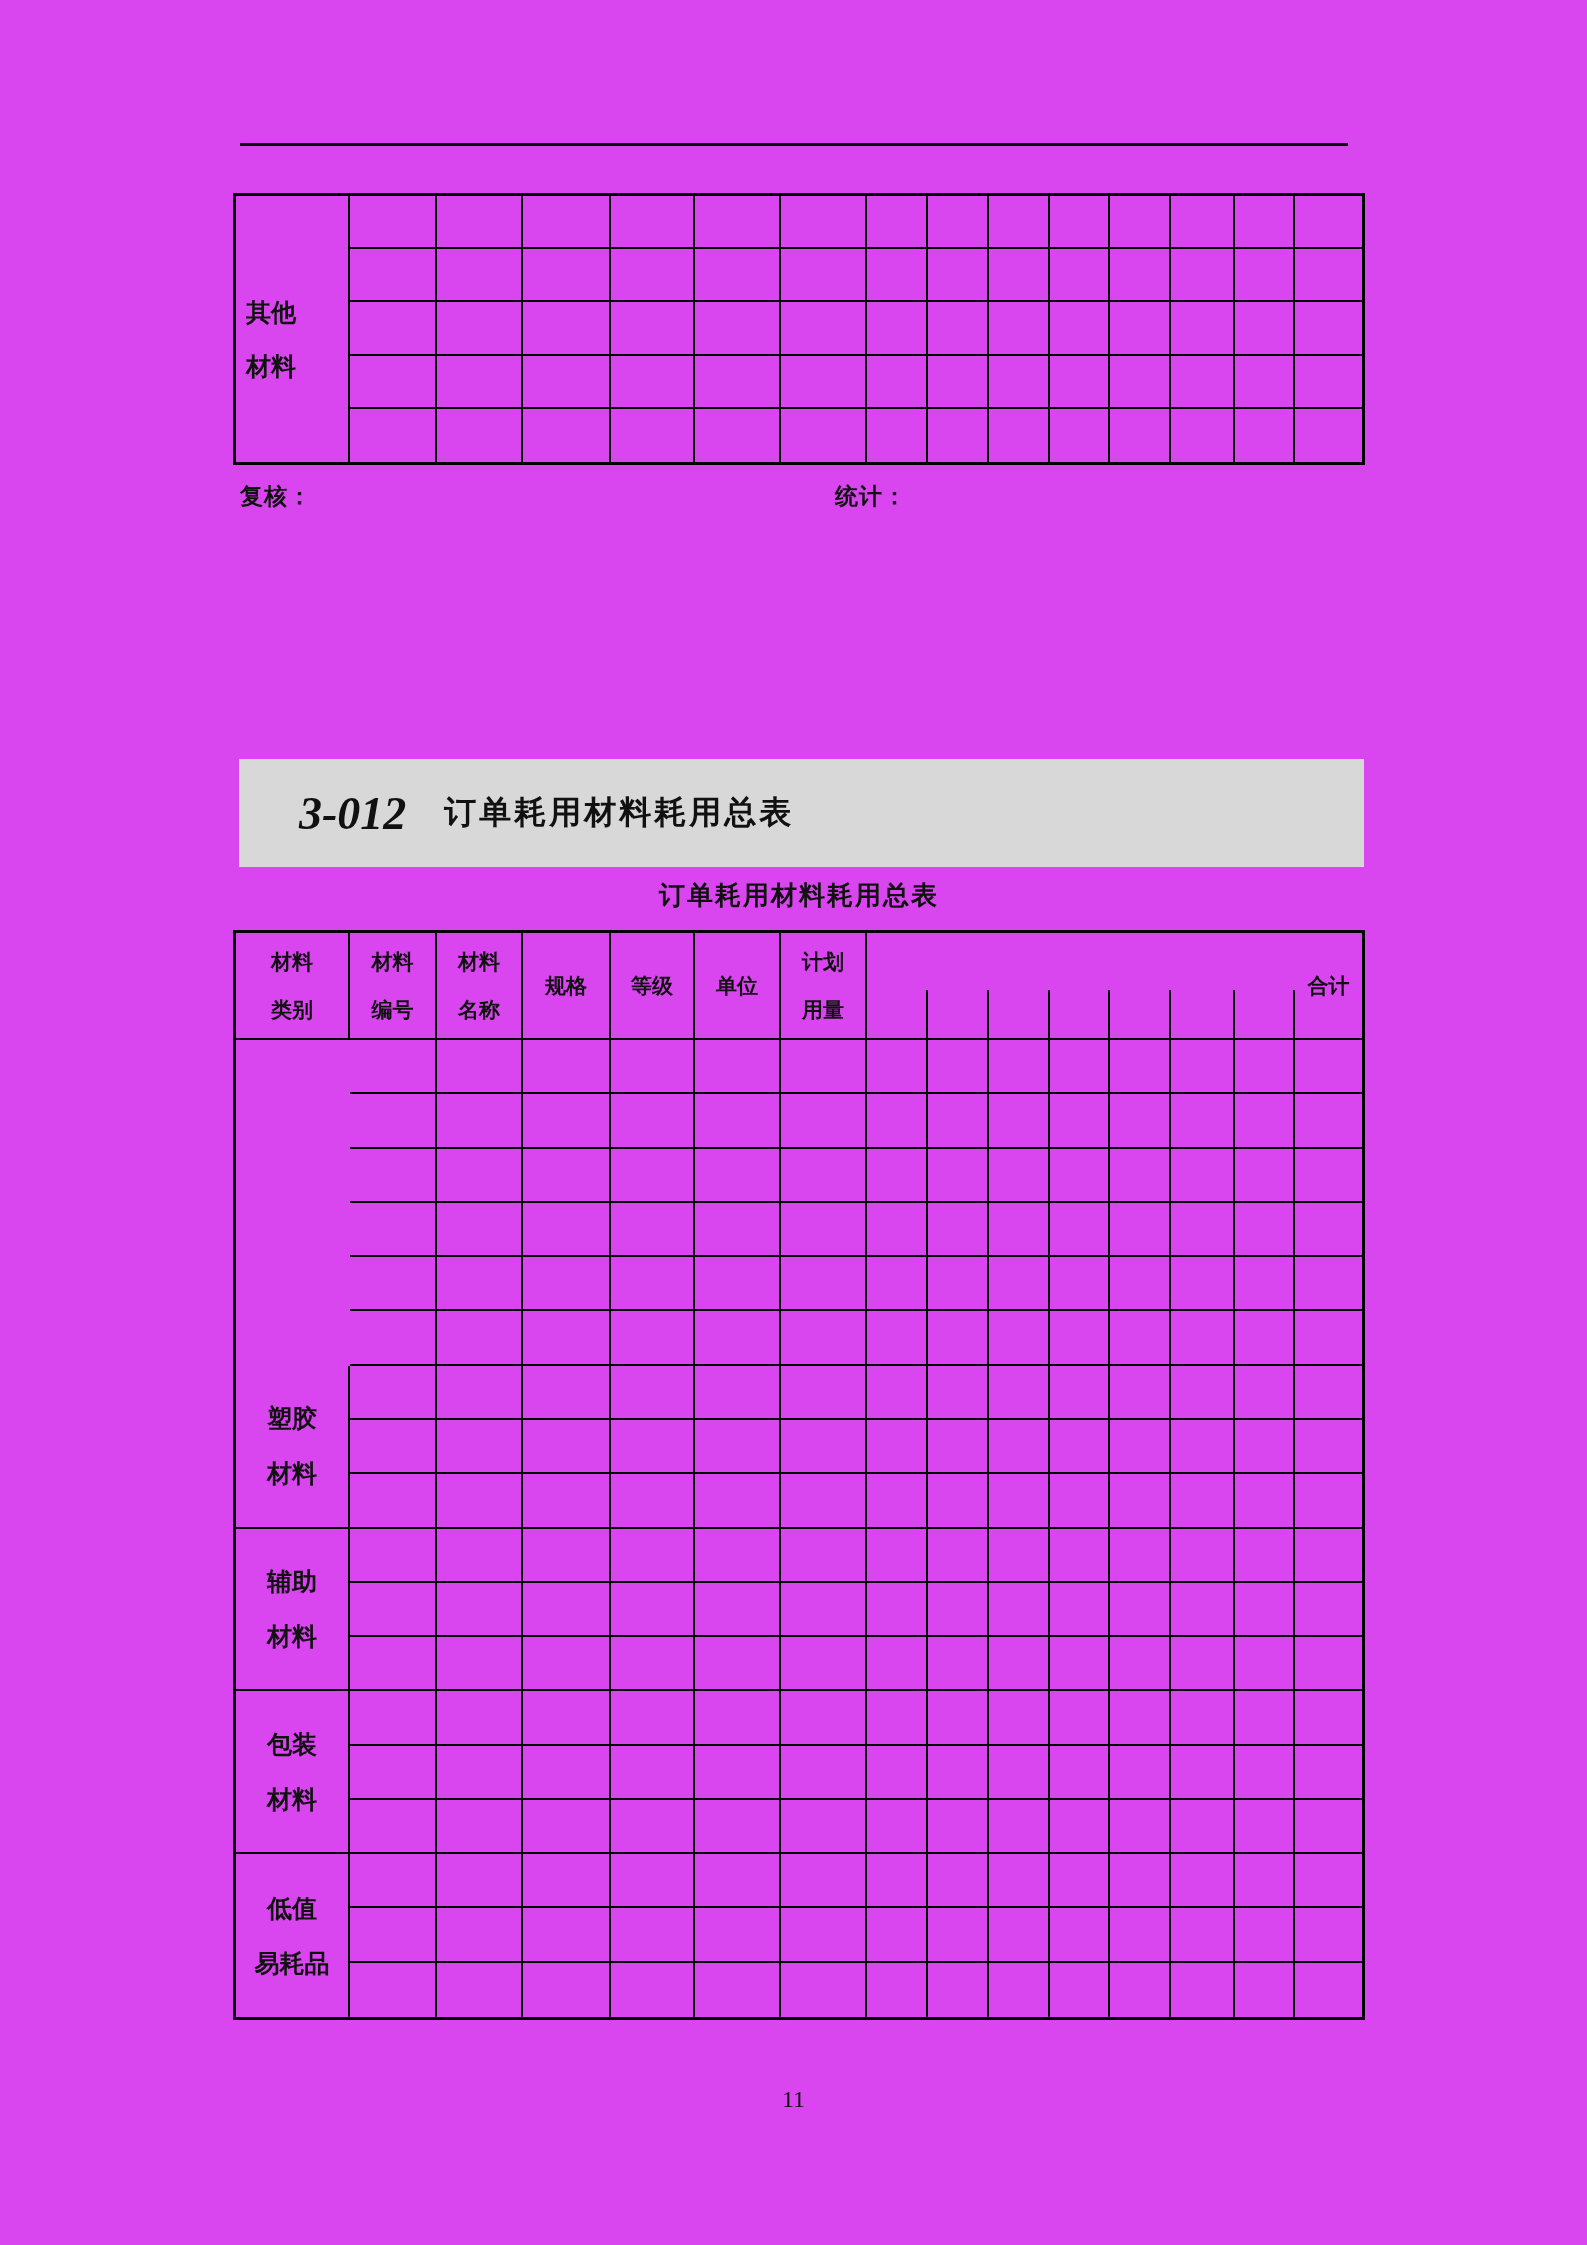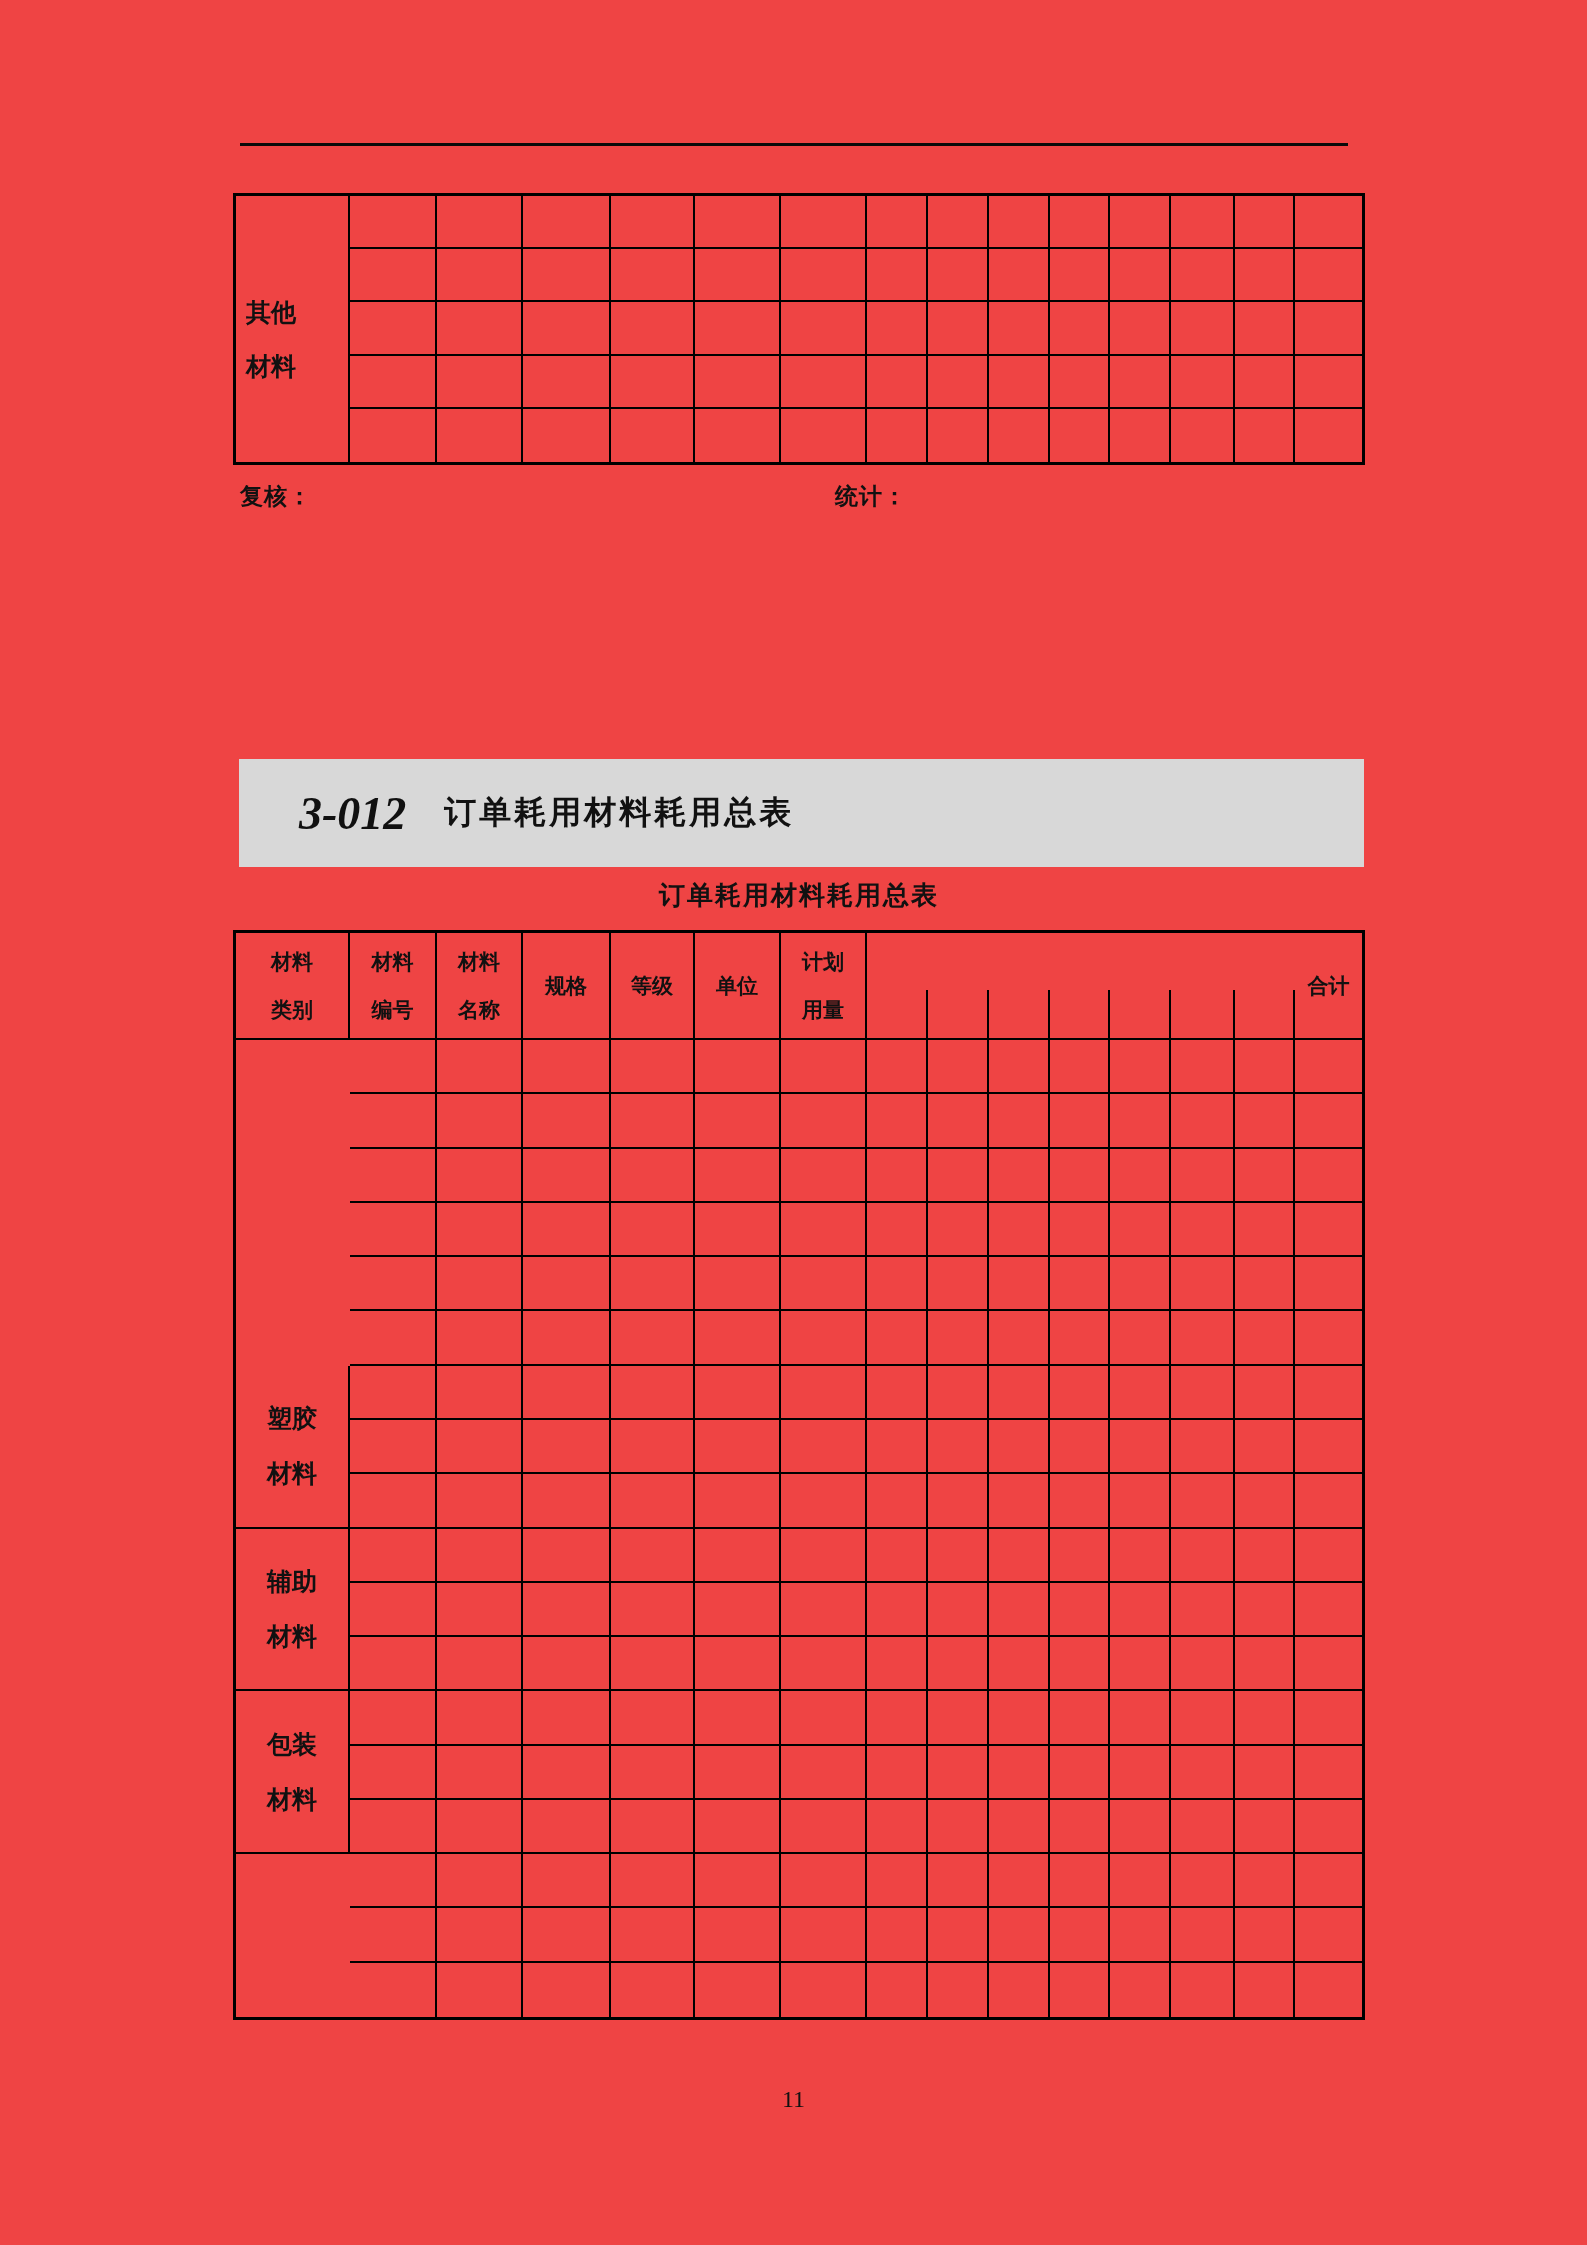--- a/index.html
+++ b/index.html
@@ -84,21 +84,21 @@
     position:absolute; right:28px; top:2163px;
     font-size:42px; font-weight:bold; letter-spacing:1px;
     color:#fdfdfd;
     text-shadow:2px 2px 0 #2b2b2b, 3px 3px 2px #6b6b6b, -1px -1px 0 #8a8a8a;
     white-space:nowrap;
   }
 </style>
 </head>
 <body>
 
-<div class="page" style="background: #ef4444;">
+<div class="page" style="background: #d946ef;">
 
   <div class="top-rule"></div>
 
   <div class="grid-table cont-table">
       <div class="ct-label br" style="grid-area: 1 / 1 / span 5;">
         <div>其他</div>
         <div>材料</div>
       </div>
       <div class="cell br bb" style="grid-area: 1 / 2;"></div>
       <div class="cell br bb" style="grid-area: 1 / 3;"></div>
@@ -431,20 +431,24 @@
       <div class="cell br bb" style="grid-area: 17 / 6;"></div>
       <div class="cell br bb" style="grid-area: 17 / 7;"></div>
       <div class="cell br bb" style="grid-area: 17 / 8;"></div>
       <div class="cell br bb" style="grid-area: 17 / 9;"></div>
       <div class="cell br bb" style="grid-area: 17 / 10;"></div>
       <div class="cell br bb" style="grid-area: 17 / 11;"></div>
       <div class="cell br bb" style="grid-area: 17 / 12;"></div>
       <div class="cell br bb" style="grid-area: 17 / 13;"></div>
       <div class="cell br bb" style="grid-area: 17 / 14;"></div>
       <div class="cell bb" style="grid-area: 17 / 15;"></div>
+      <div class="group-label br" style="grid-area: 18 / 1 / span 3;">
+        <div>低值</div>
+        <div>易耗品</div>
+      </div>
       <div class="cell br bb" style="grid-area: 18 / 2;"></div>
       <div class="cell br bb" style="grid-area: 18 / 3;"></div>
       <div class="cell br bb" style="grid-area: 18 / 4;"></div>
       <div class="cell br bb" style="grid-area: 18 / 5;"></div>
       <div class="cell br bb" style="grid-area: 18 / 6;"></div>
       <div class="cell br bb" style="grid-area: 18 / 7;"></div>
       <div class="cell br bb" style="grid-area: 18 / 8;"></div>
       <div class="cell br bb" style="grid-area: 18 / 9;"></div>
       <div class="cell br bb" style="grid-area: 18 / 10;"></div>
       <div class="cell br bb" style="grid-area: 18 / 11;"></div>

